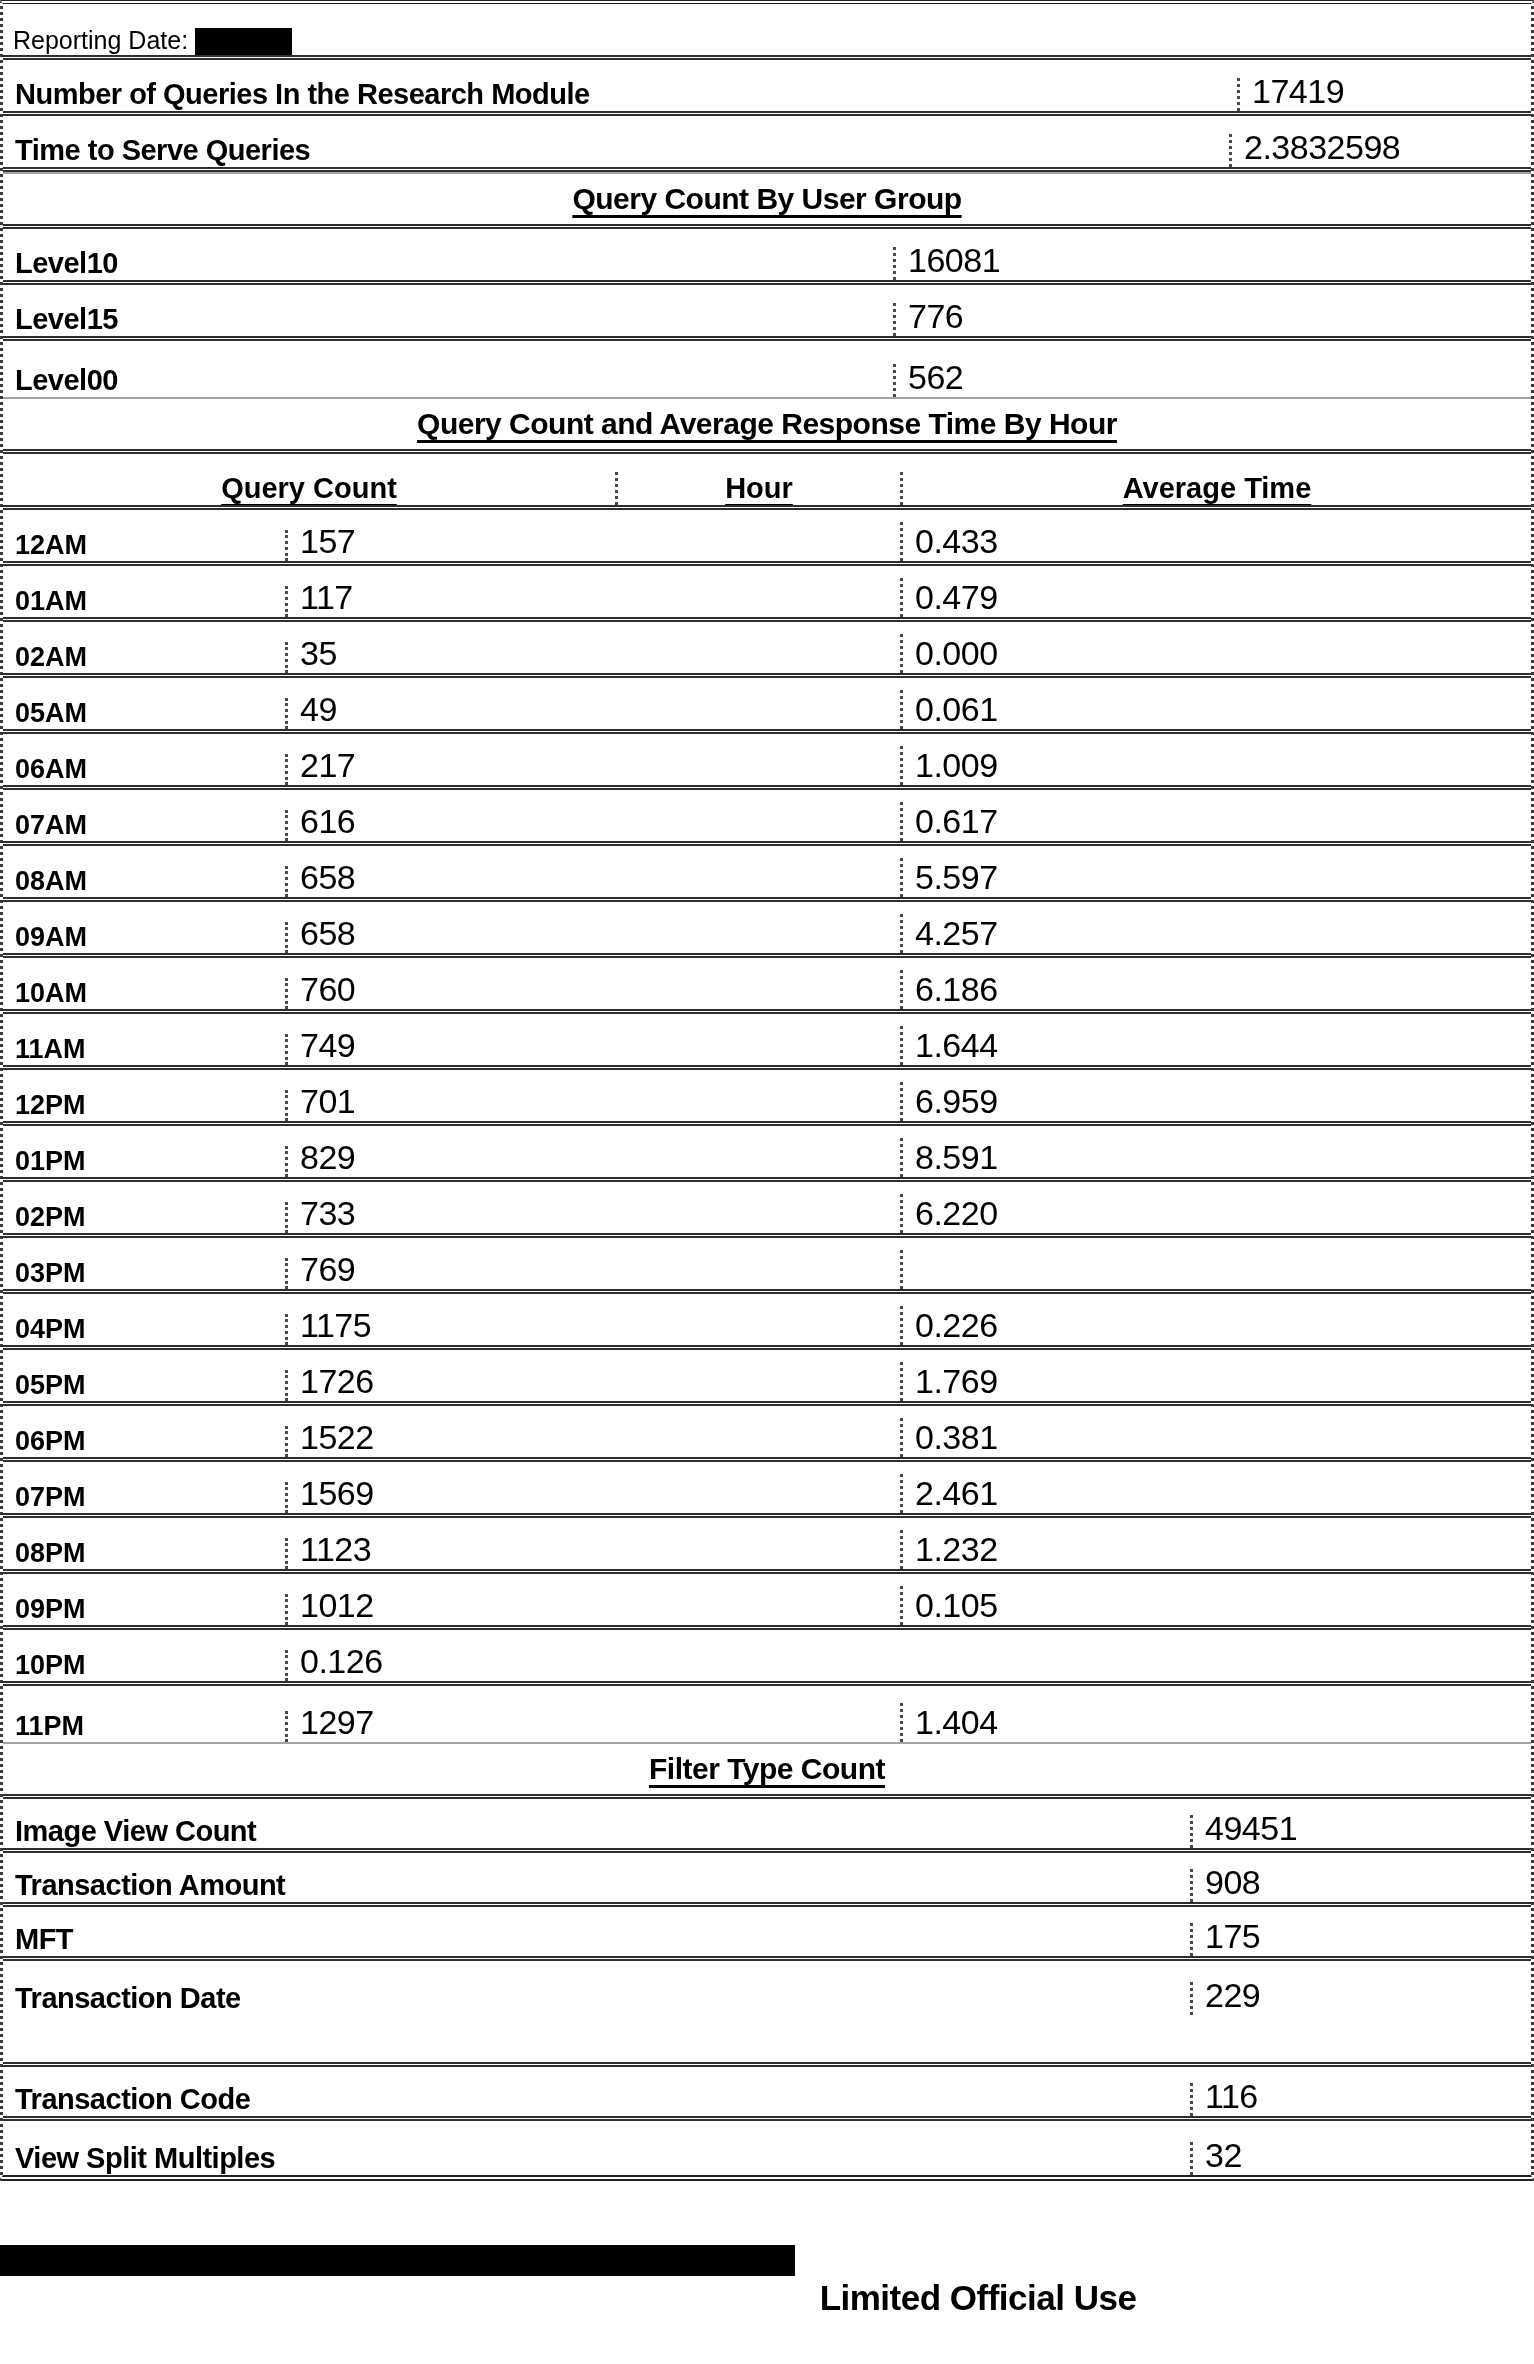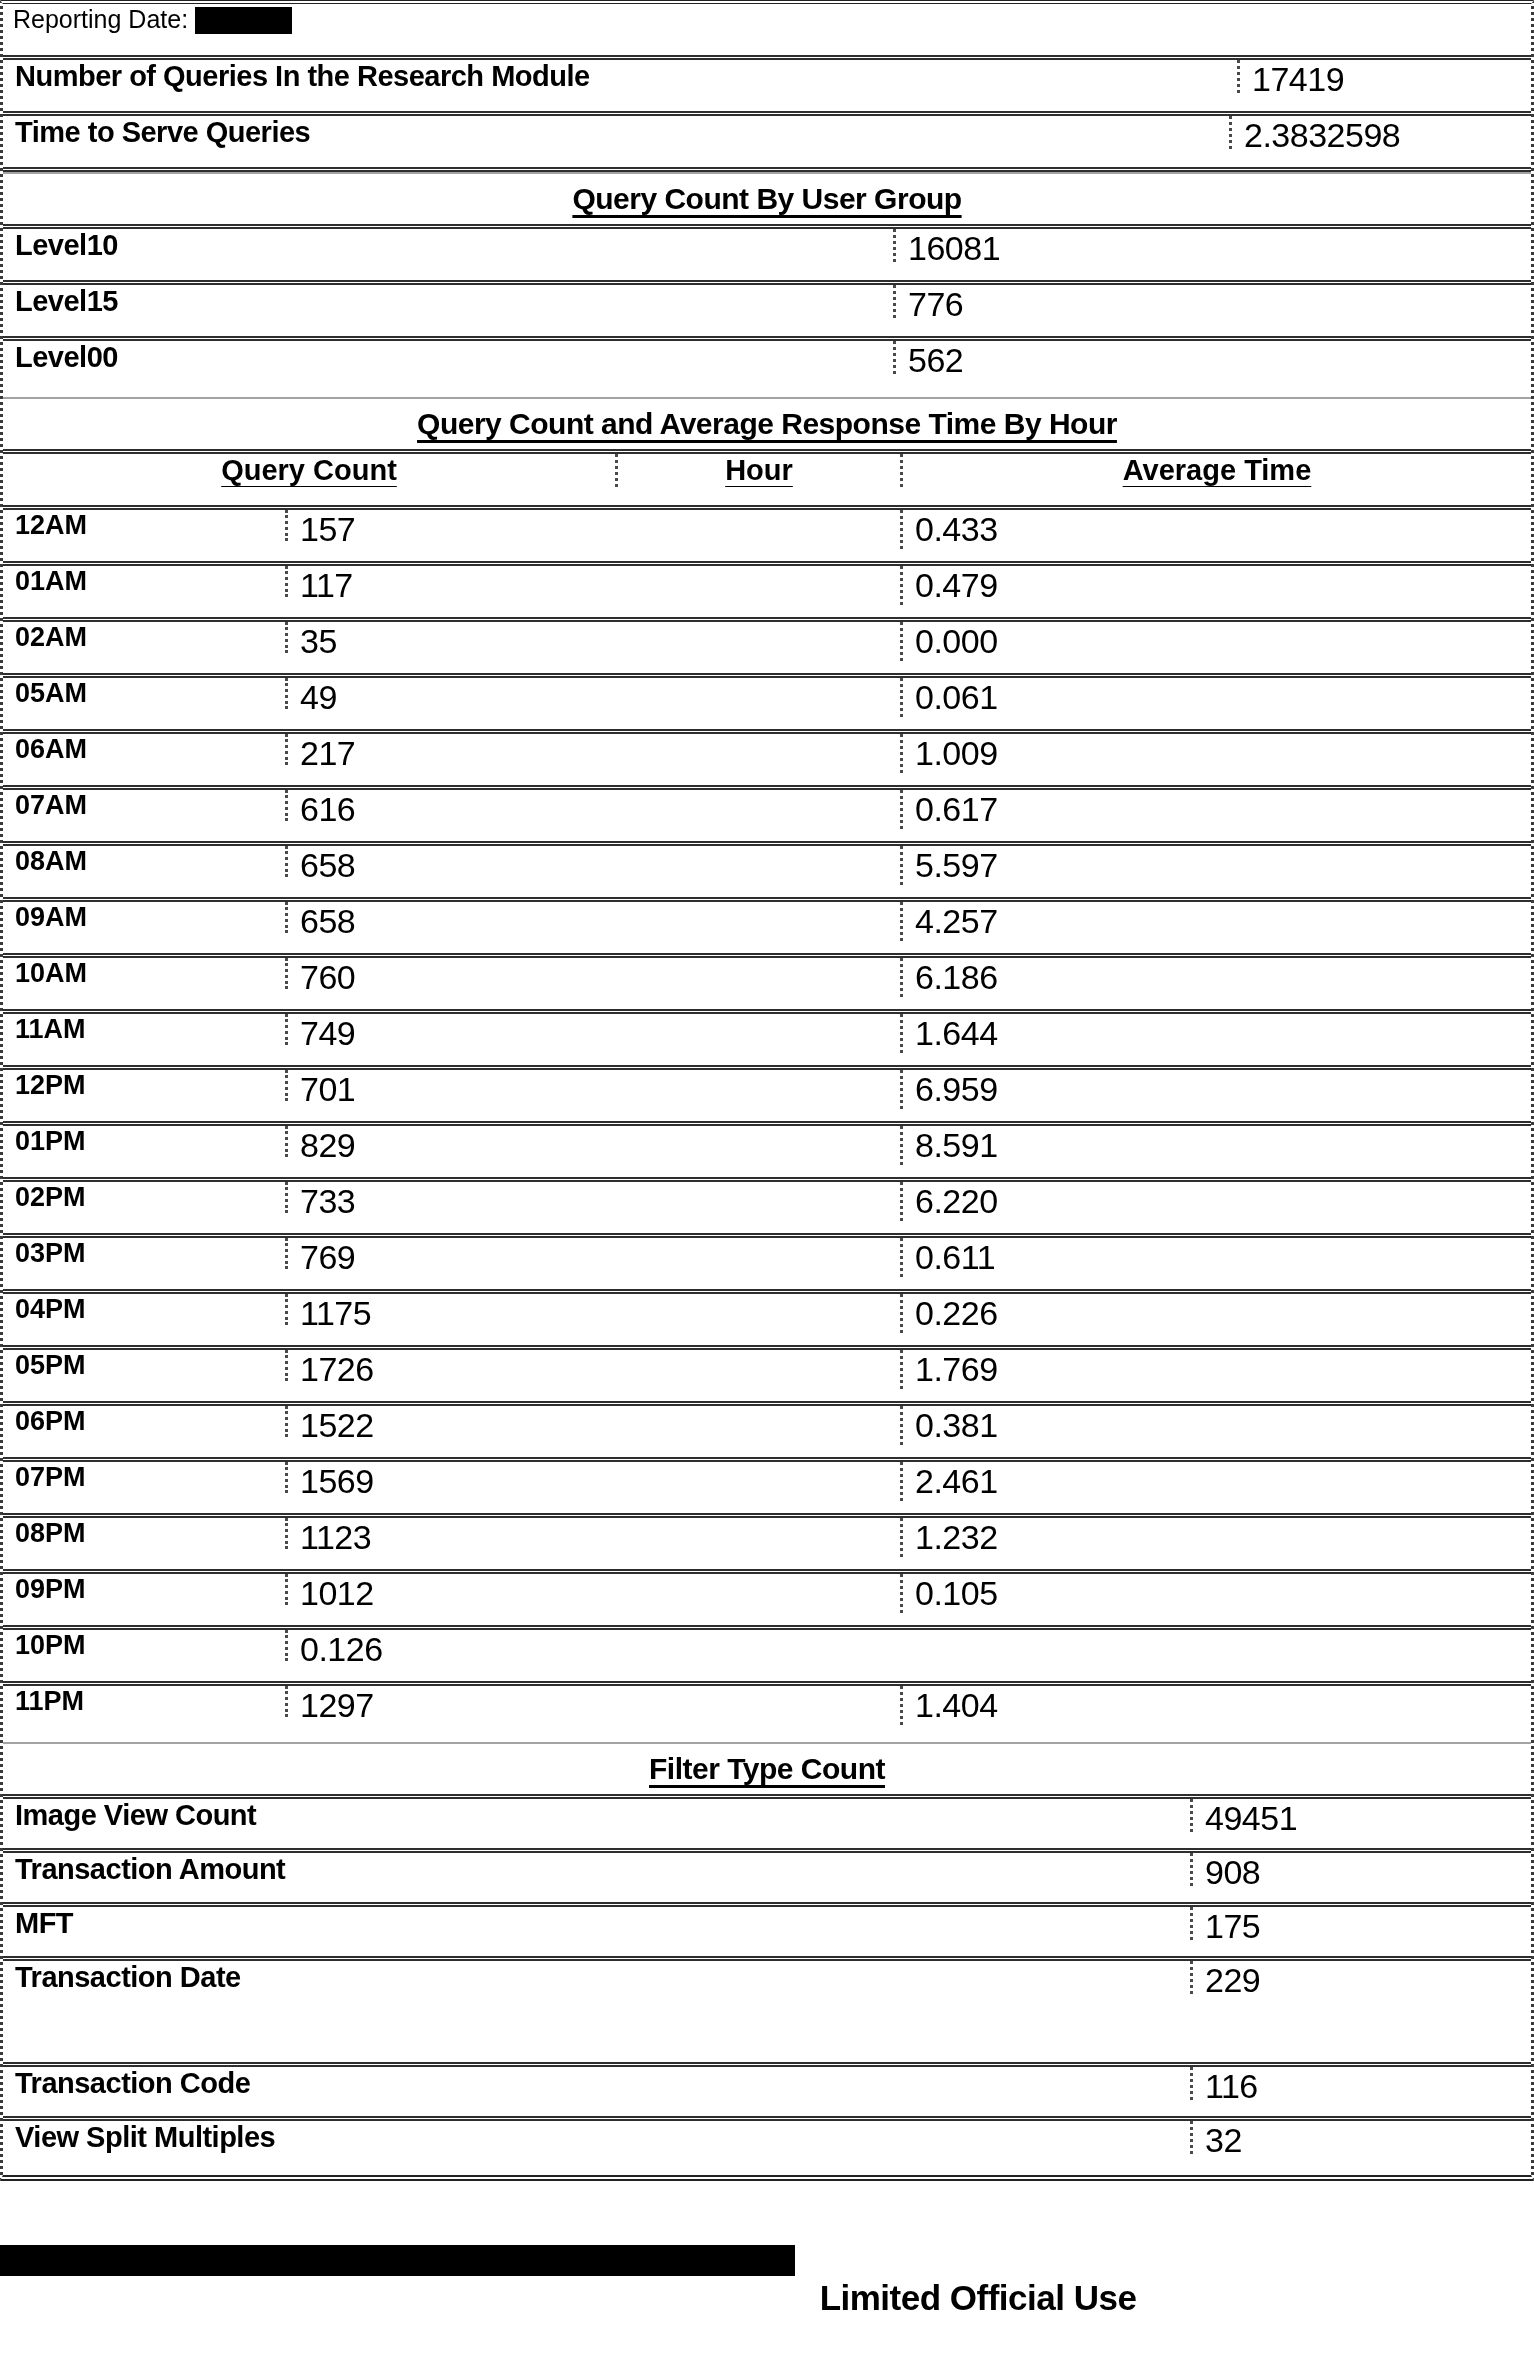--- a/index.html
+++ b/index.html
@@ -12,21 +12,21 @@
   .sheet {
     position:absolute; top:0; left:0; width:1534px;
     box-sizing:border-box;
     border-left:3px dotted #3a3a3a;
     border-right:3px dotted #3a3a3a;
     border-top:4px double #222;
     border-bottom:6px double #222;
     background:#fff;
   }
   .row {
-    box-sizing:border-box; display:flex; align-items:flex-start;
+    box-sizing:border-box; display:flex; align-items:flex-end;
     height:56px;
     border-bottom:5px double #2e2e2e;
     background:#fff;
   }
   .row:last-child { border-bottom:none; }
   .cell {
     box-sizing:border-box; display:flex; align-items:center;
     padding-left:12px; overflow:hidden; white-space:nowrap;
   }
   .lab { font-weight:700; font-size:29px; letter-spacing:-0.5px; }
@@ -218,21 +218,20 @@
 
       <div class="row hr">
         <div class="cell hourlab c1 div-r">02PM</div>
         <div class="cell val c2 div-r">733</div>
         <div class="cell val c3">6.220</div>
       </div>
 
       <div class="row hr">
         <div class="cell hourlab c1 div-r">03PM</div>
         <div class="cell val c2 div-r">769</div>
-        <div class="cell val c3">0.611</div>
       </div>
 
       <div class="row hr">
         <div class="cell hourlab c1 div-r">04PM</div>
         <div class="cell val c2 div-r">1175</div>
         <div class="cell val c3">0.226</div>
       </div>
 
       <div class="row hr">
         <div class="cell hourlab c1 div-r">05PM</div>

